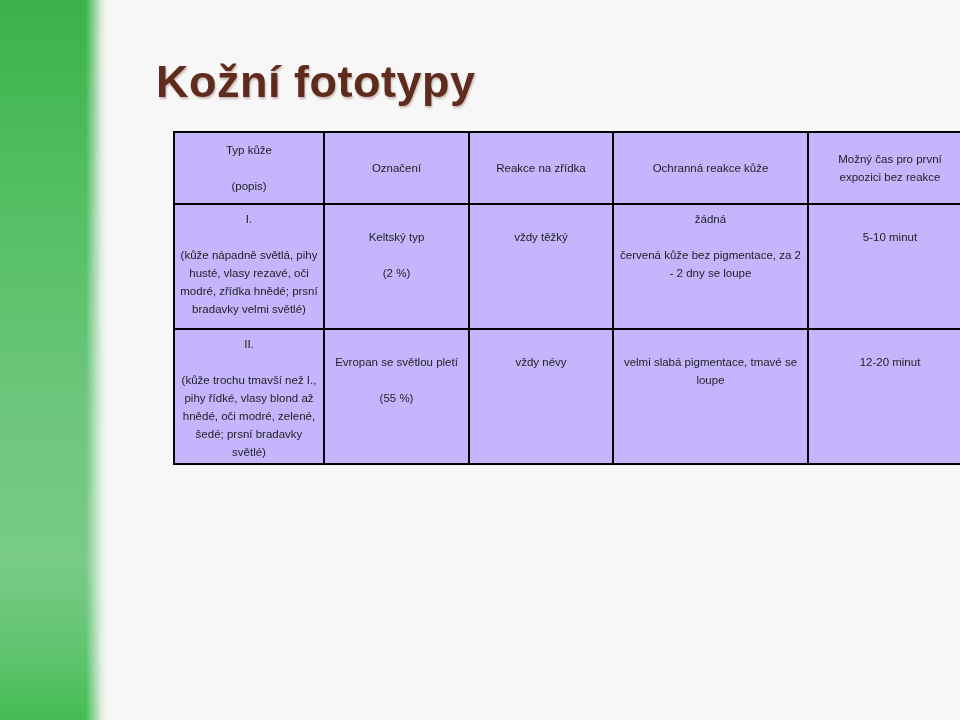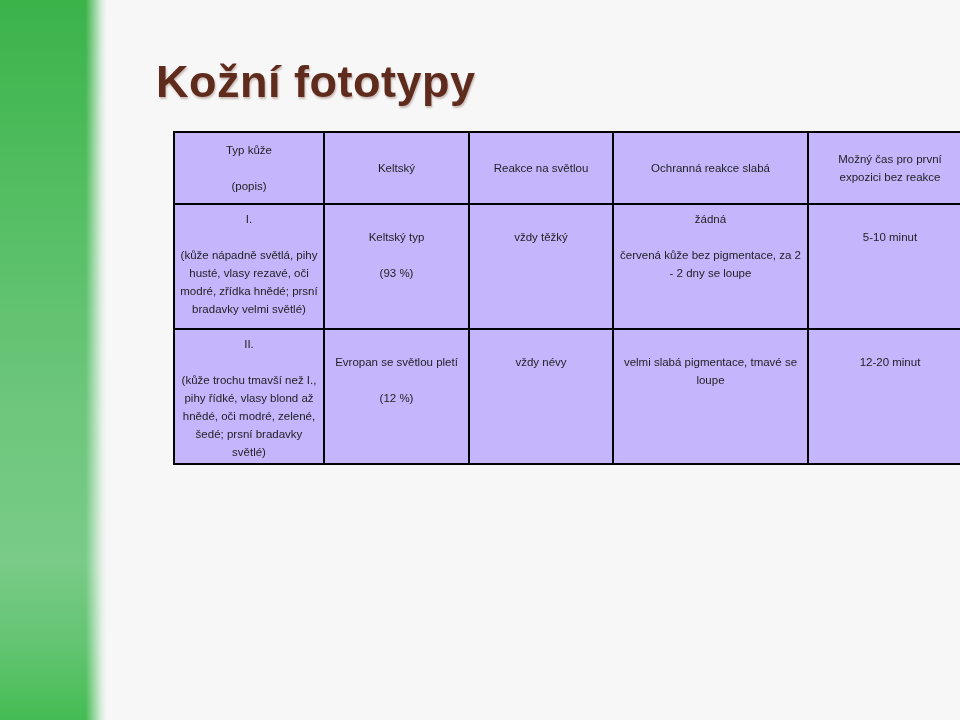--- a/index.html
+++ b/index.html
@@ -100,52 +100,52 @@
       <col style="width:145px">
       <col style="width:144px">
       <col style="width:195px">
       <col style="width:164px">
     </colgroup>
     <thead>
       <tr style="height:72px">
         <th>Typ kůže
 
 (popis)</th>
-        <th>Keltský</th>
-        <th>Reakce na světlou</th>
-        <th>Ochranná reakce slabá</th>
+        <th>Označení</th>
+        <th>Reakce na zřídka</th>
+        <th>Ochranná reakce kůže</th>
         <th>Možný čas pro první
 expozici bez reakce</th>
       </tr>
     </thead>
     <tbody>
       <tr style="height:125px">
         <td>I.
 
 (kůže nápadně světlá, pihy husté, vlasy rezavé, oči modré, zřídka hnědé; prsní bradavky velmi světlé)</td>
         <td>
 Keltský typ
 
-(93 %)</td>
+(2 %)</td>
         <td>
 vždy těžký</td>
         <td>žádná
 
 červená kůže bez pigmentace, za 2 - 2 dny se loupe</td>
         <td>
 5-10 minut</td>
       </tr>
       <tr style="height:125px">
         <td>II.
 
 (kůže trochu tmavší než I., pihy řídké, vlasy blond až hnědé, oči modré, zelené, šedé; prsní bradavky světlé)</td>
         <td>
 Evropan se světlou pletí
 
-(12 %)</td>
+(55 %)</td>
         <td>
 vždy névy</td>
         <td>
 velmi slabá pigmentace, tmavé se loupe</td>
         <td>
 12-20 minut</td>
       </tr>
     </tbody>
   </table>
 

